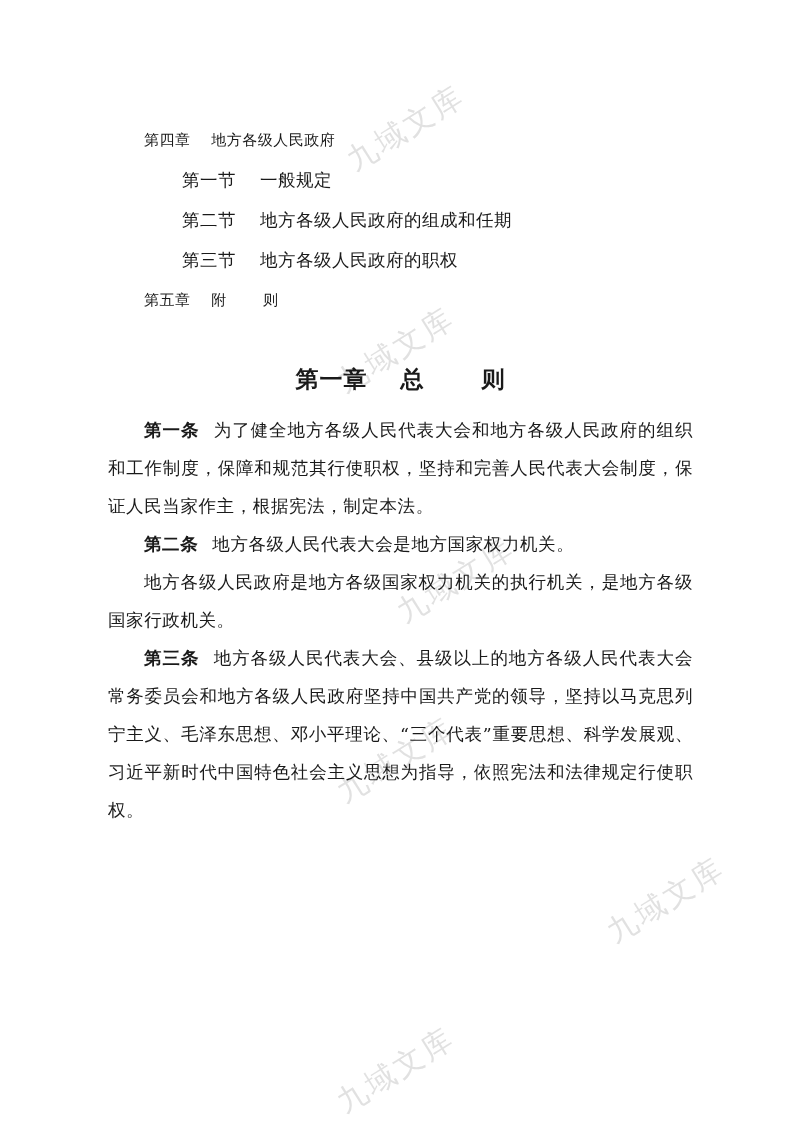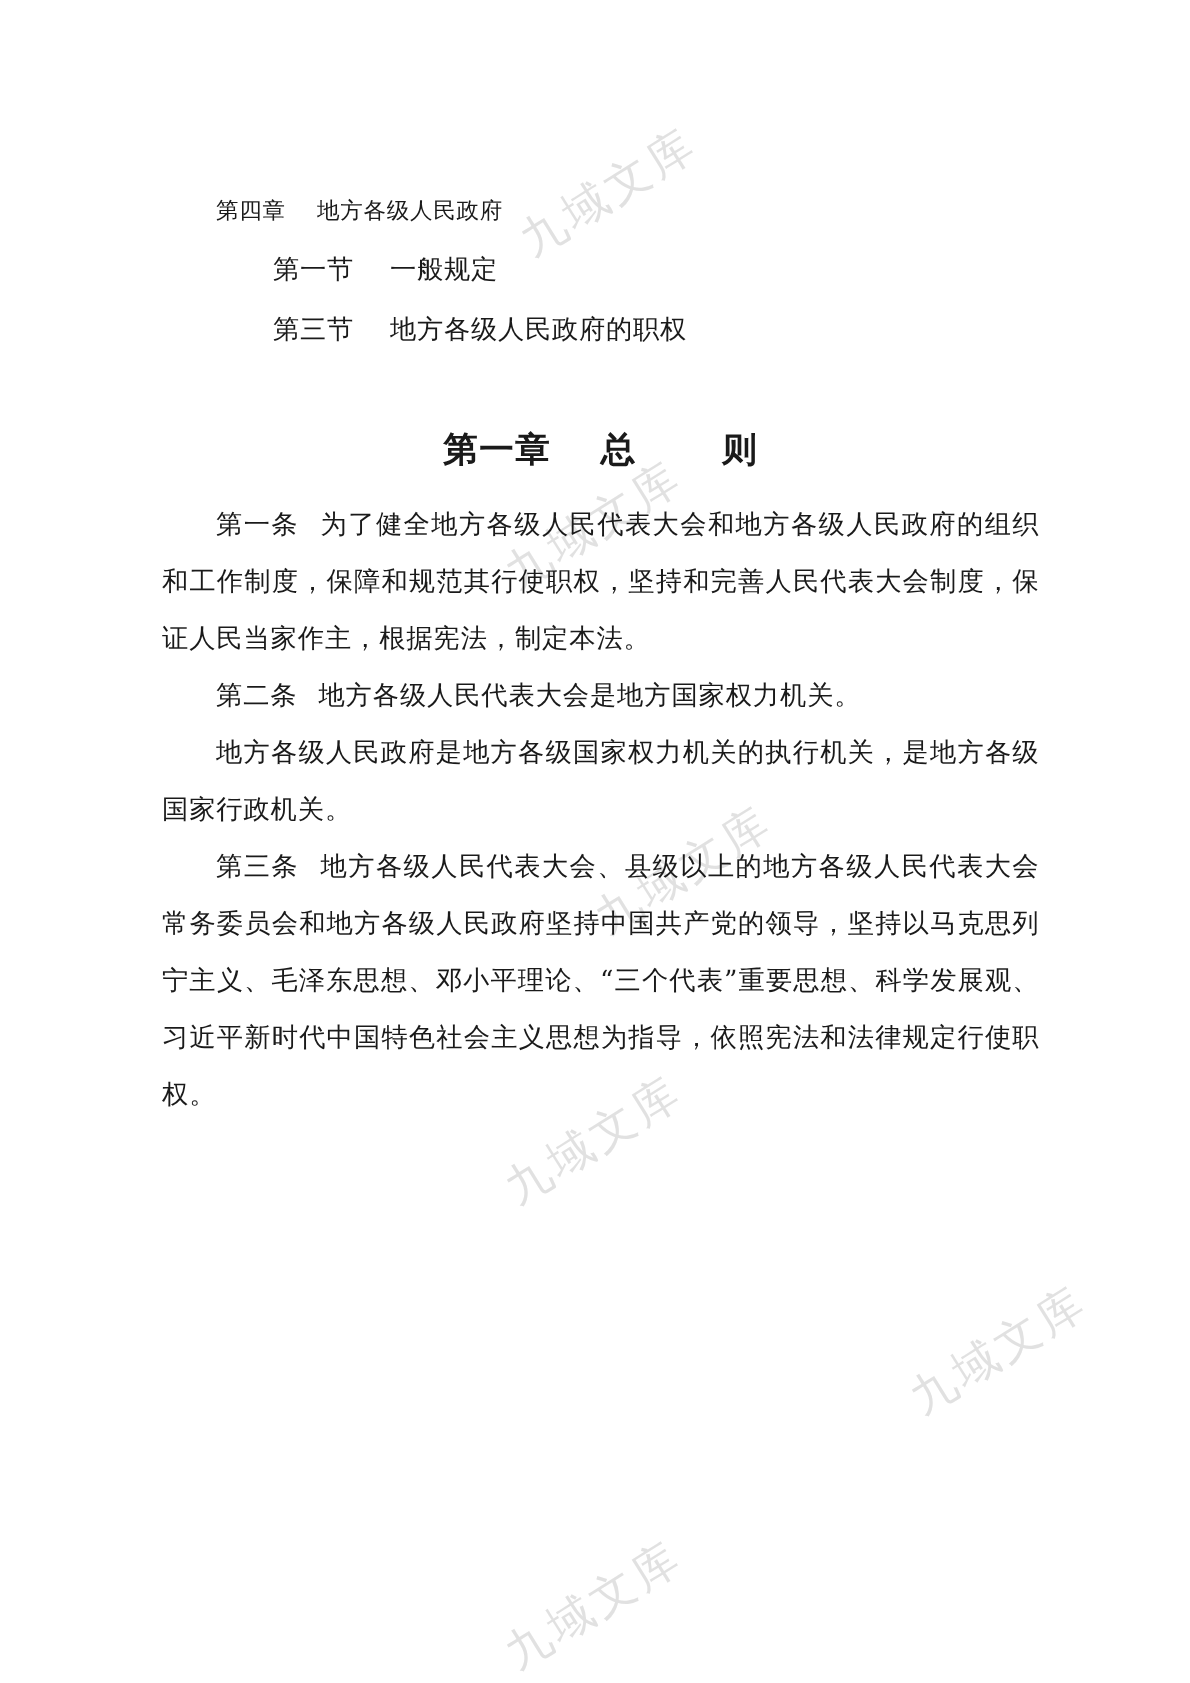--- a/index.html
+++ b/index.html
@@ -54,21 +54,21 @@
   .para {
     font-size: 17.5px;
     line-height: 38px;
     text-align: justify;
     text-justify: inter-ideograph;
     text-indent: 36px;
     letter-spacing: 0.6px;
     margin: 0;
   }
   .para .art-no {
-    font-weight: normal;
+    font-weight: bold;
     letter-spacing: 0.6px;
   }
   .para .gap {
     display: inline-block;
     width: 14px;
   }
   
   .wm {
     position: absolute;
     font-family: "DejaVu Serif", "Liberation Serif", serif;
@@ -97,21 +97,23 @@
   <div class="wm wm2">九域文库</div>
   <div class="wm wm3">九域文库</div>
   <div class="wm wm4">九域文库</div>
   <div class="wm wm6">九域文库</div>
   <div class="wm wm5">九域文库</div>
 
   <div class="doc-body">
 
     <div class="toc-chapter">第四章　 地方各级人民政府</div>
     <div class="toc-section">第一节　 一般规定</div>
+    <div class="toc-section">第二节　 地方各级人民政府的组成和任期</div>
     <div class="toc-section">第三节　 地方各级人民政府的职权</div>
+    <div class="toc-chapter">第五章　 附　　 则</div>
 
     <div class="chapter-title">第一章　 总　　 则</div>
 
     <p class="para"><span class="art-no">第一条</span><span class="gap"></span><span>为了健全地方各级人民代表大会和地方各级人民政府的组织和工作制度，保障和规范其行使职权，坚持和完善人民代表大会制度，保证人民当家作主，根据宪法，制定本法。</span></p>
 
     <p class="para"><span class="art-no">第二条</span><span class="gap"></span><span>地方各级人民代表大会是地方国家权力机关。</span></p>
 
 
     <p class="para"><span>地方各级人民政府是地方各级国家权力机关的执行机关，是地方各级国家行政机关。</span></p>
 

